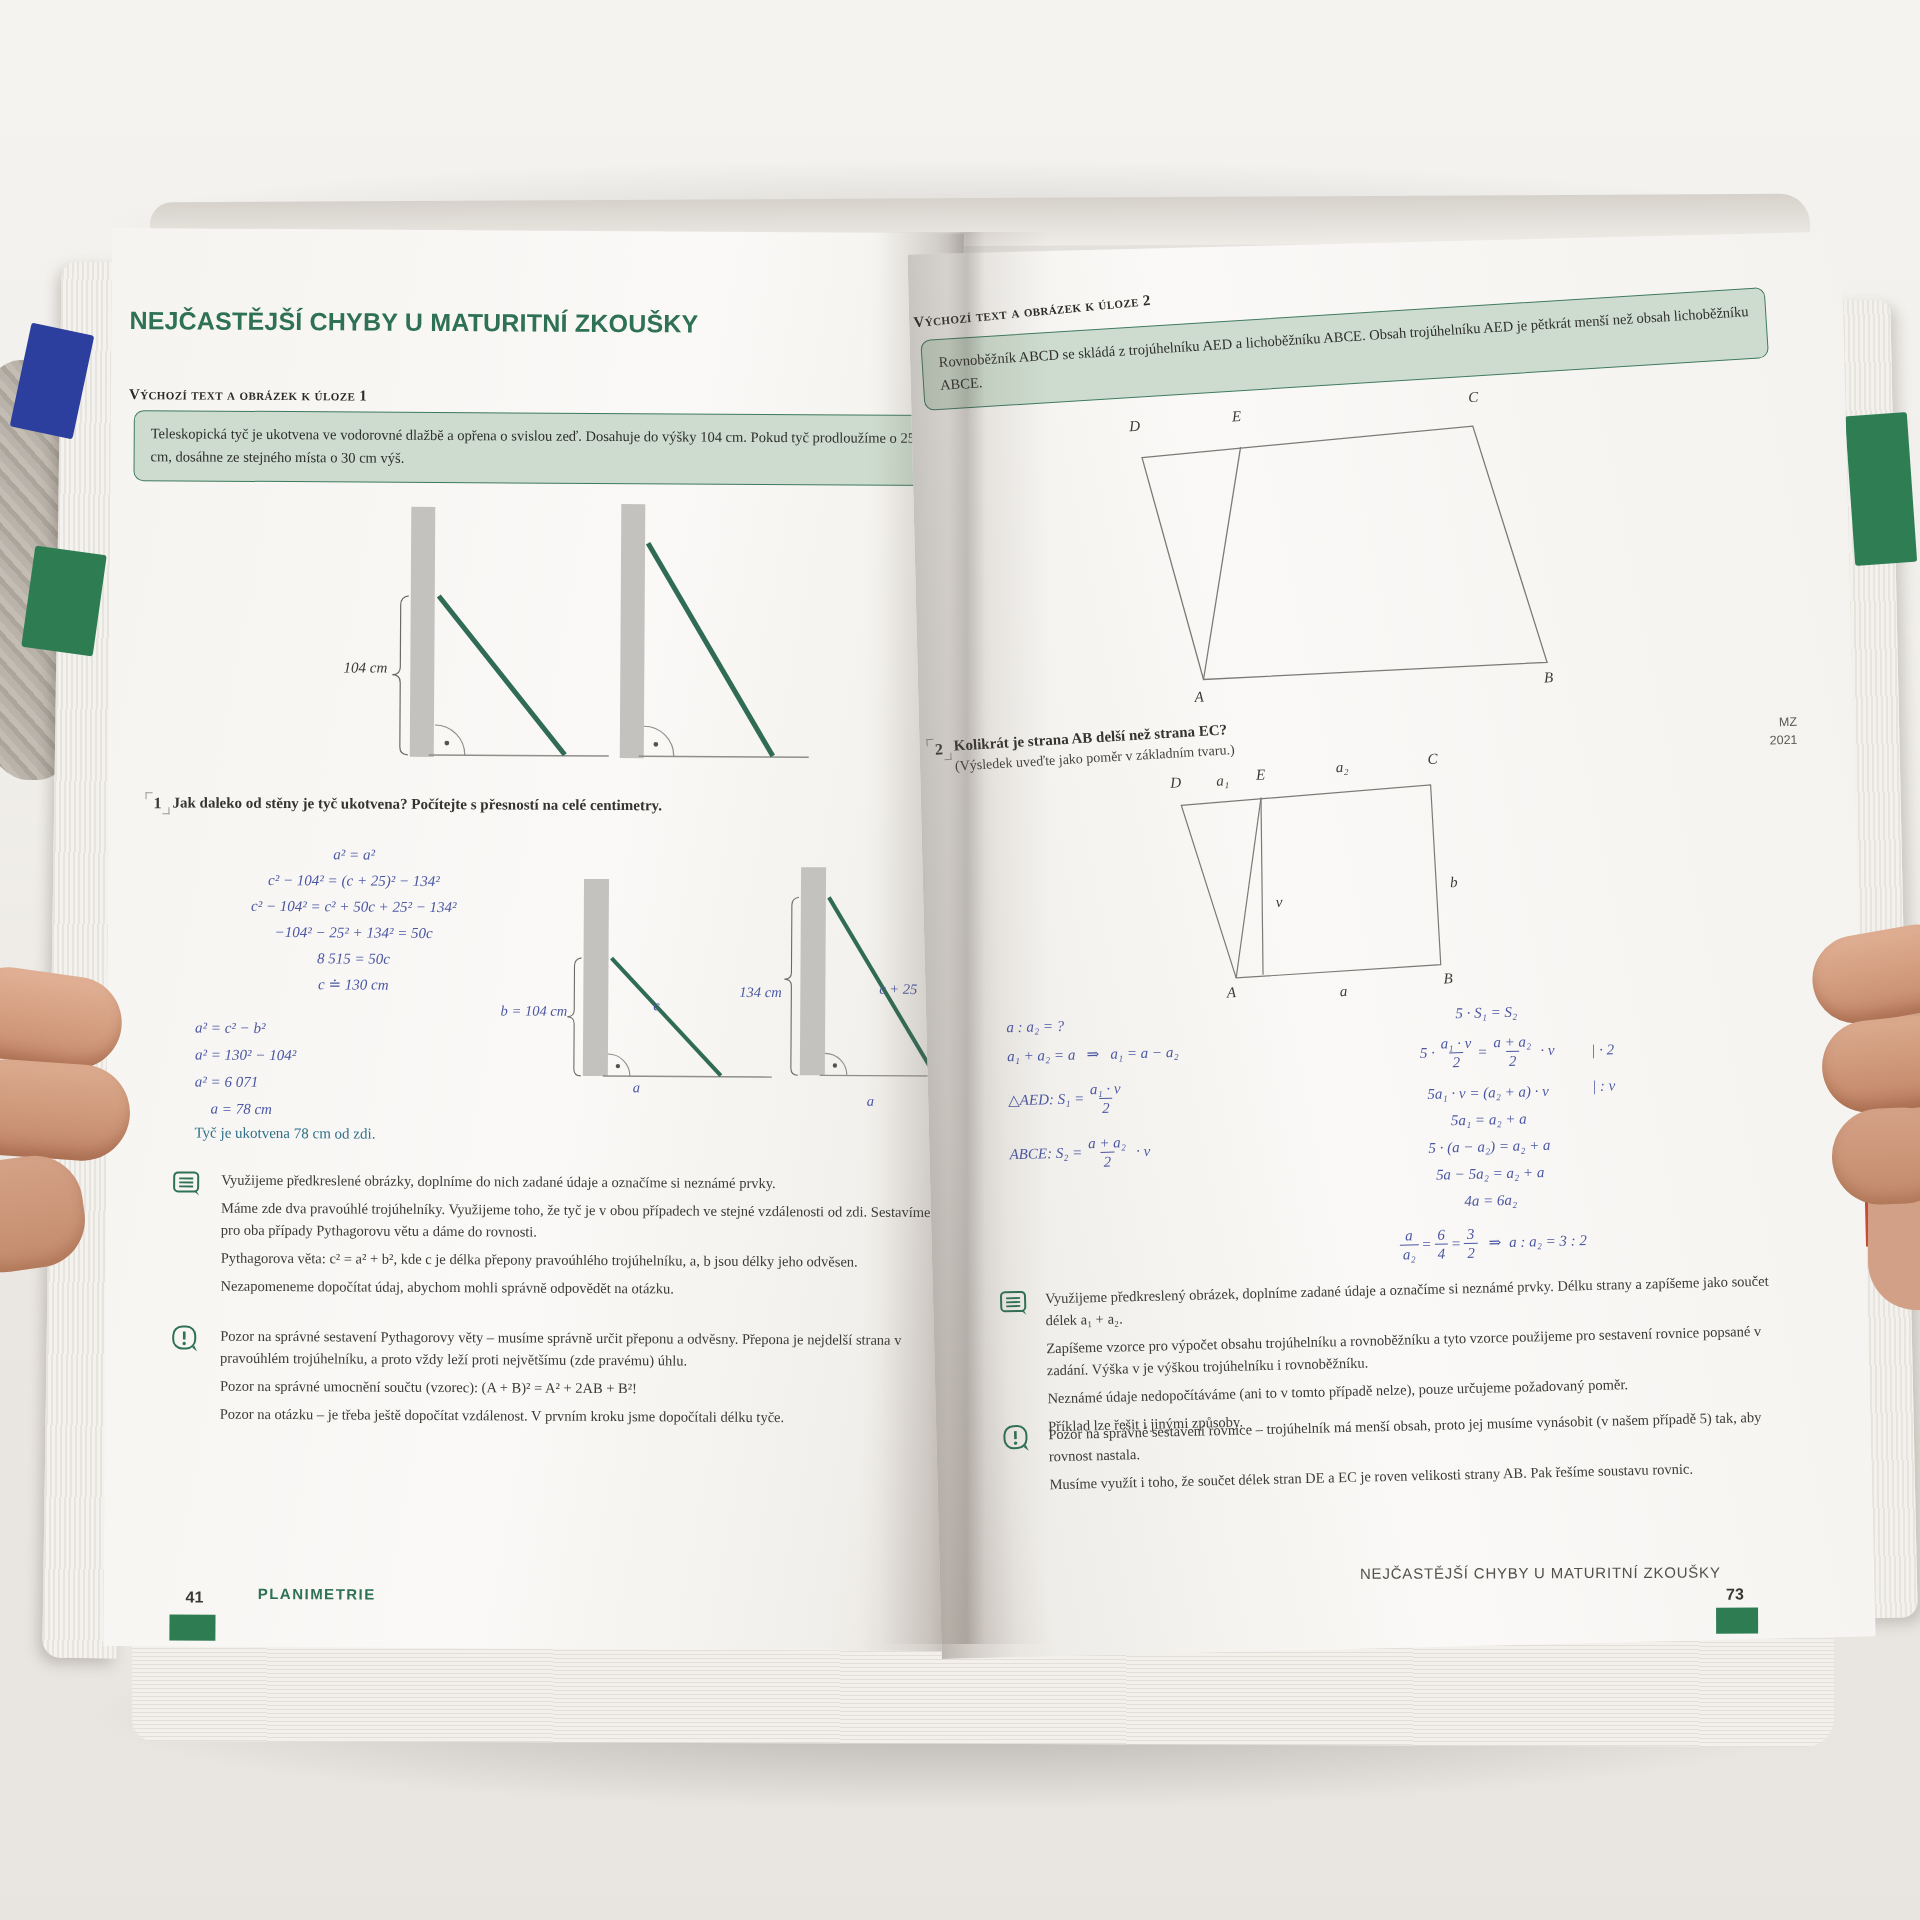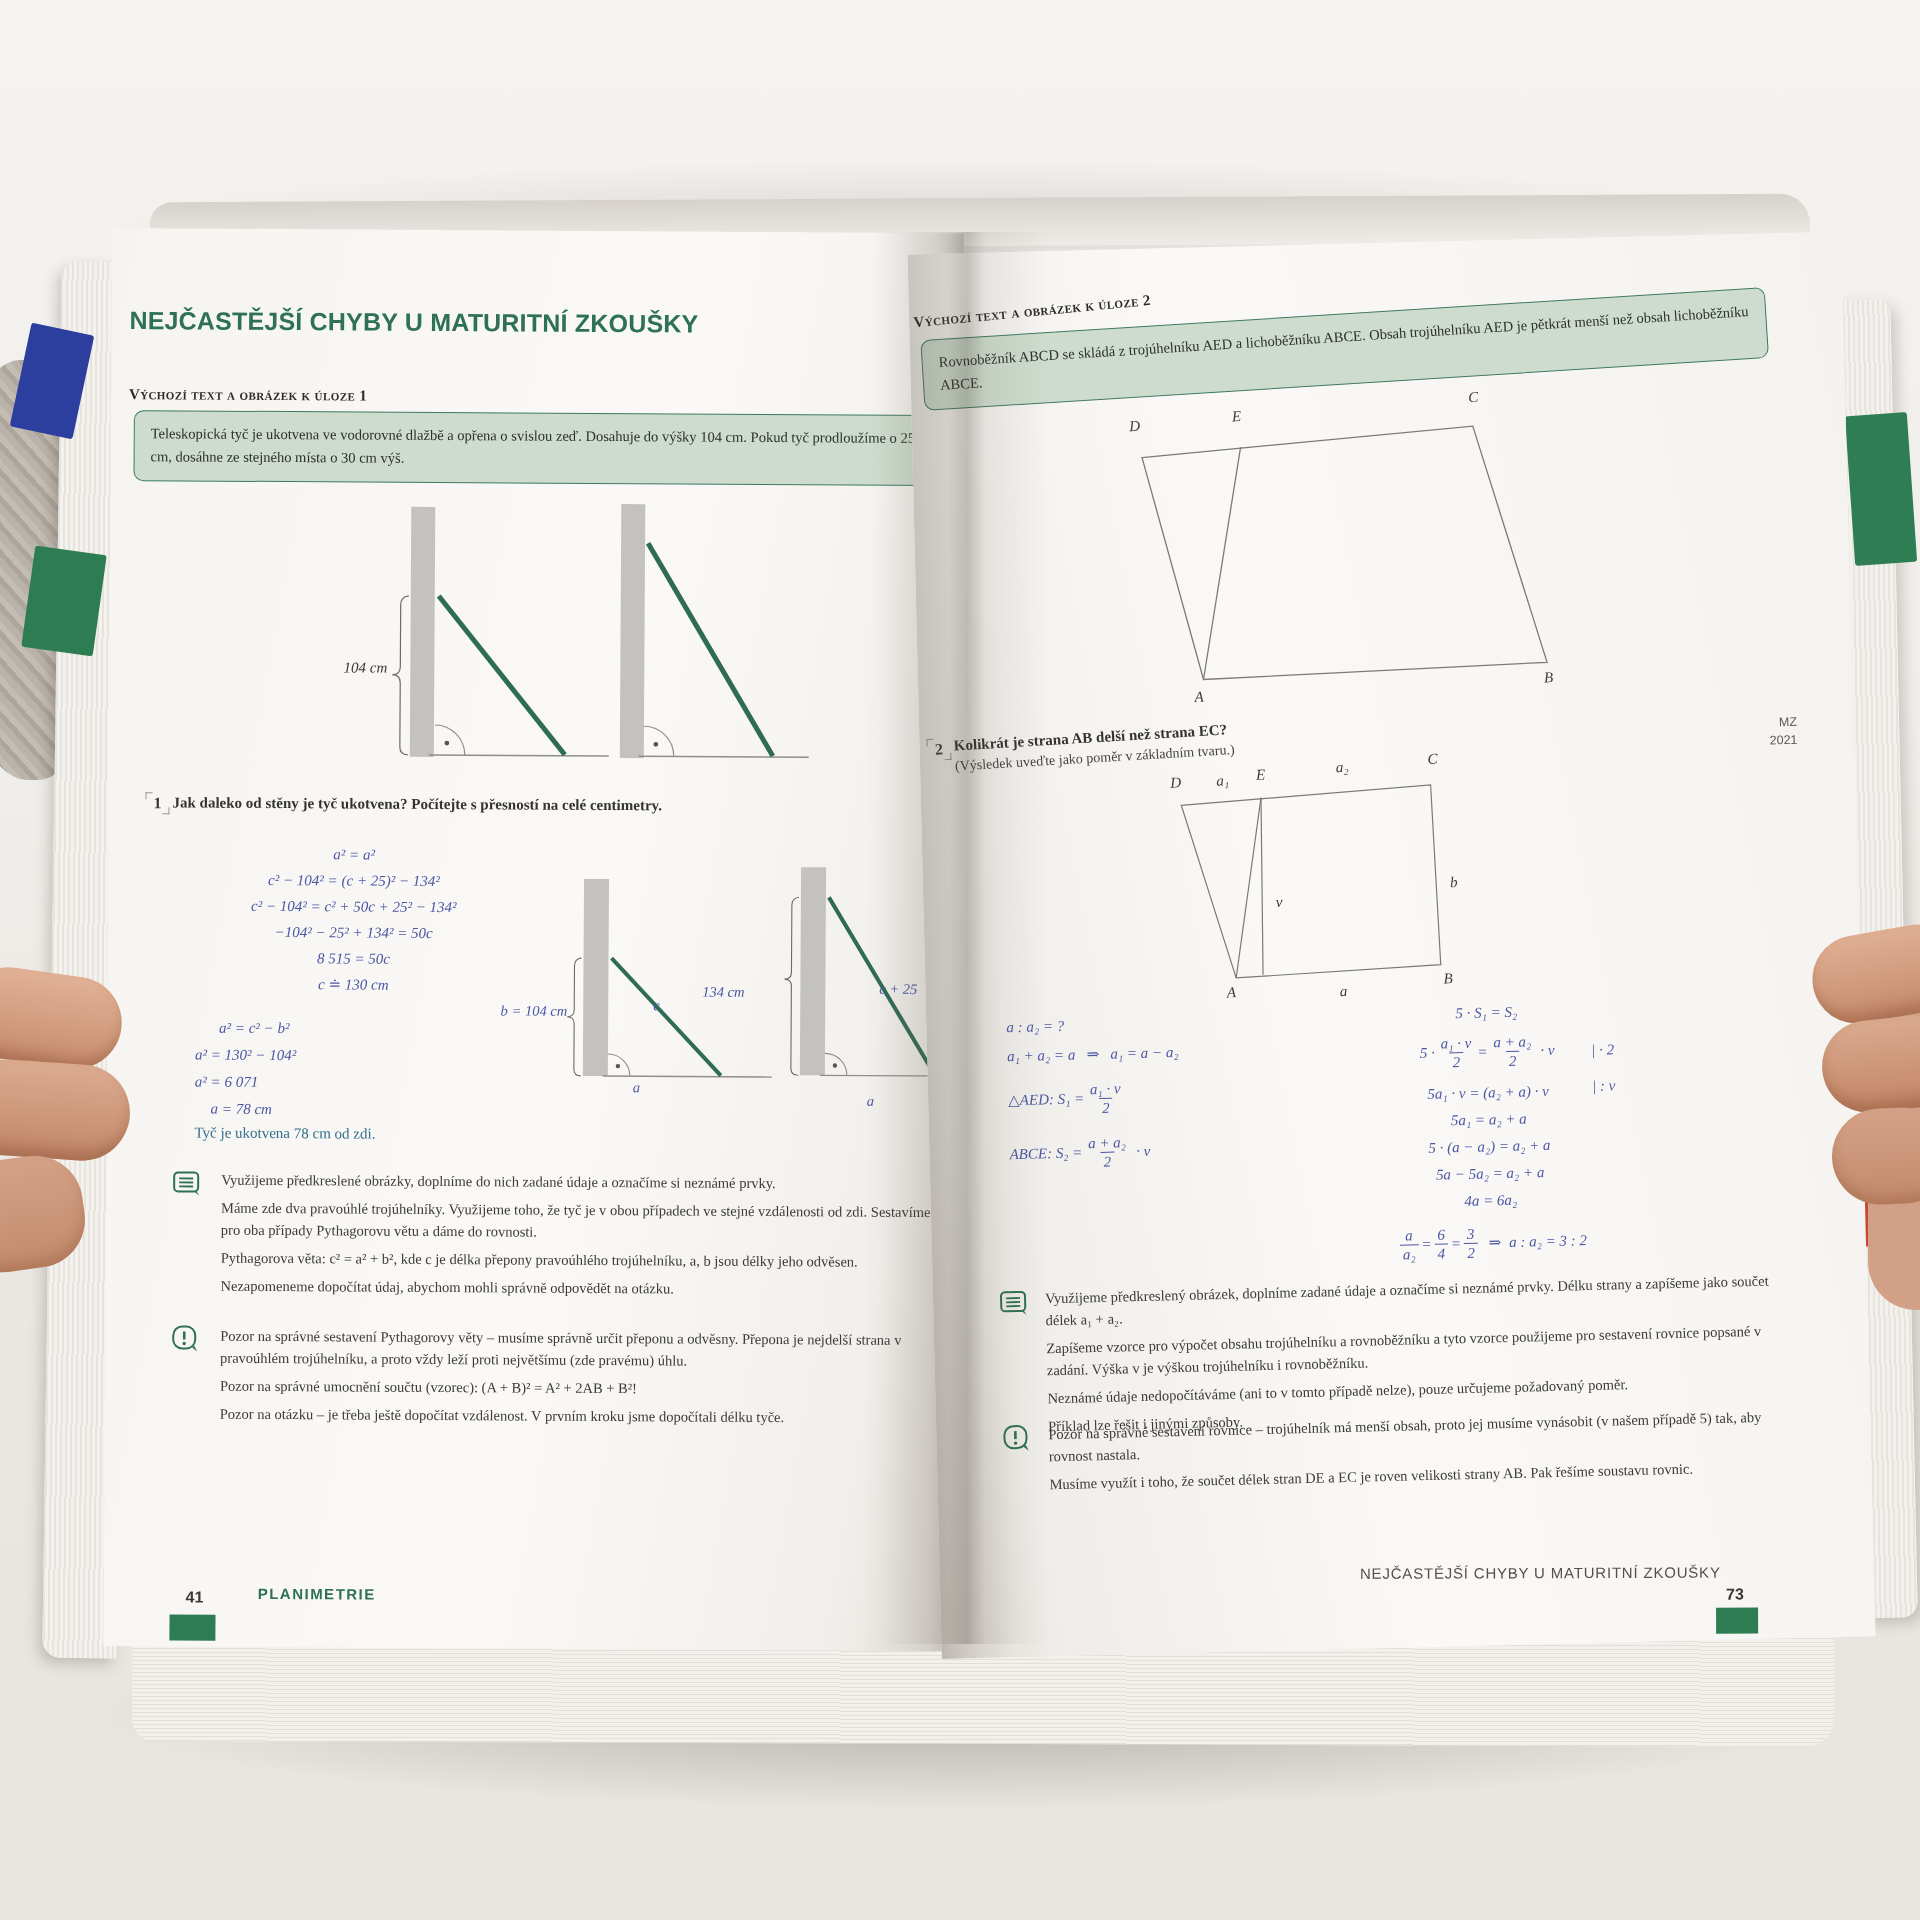--- a/index.html
+++ b/index.html
@@ -99,21 +99,21 @@
     <div class="abs" style="left:46px;top:612px;width:400px;display:flex;flex-direction:column;align-items:center;">
       <div class="m mline">a² = a²</div>
       <div class="m mline">c² − 104² = (c + 25)² − 134²</div>
       <div class="m mline">c² − 104² = c² + 50c + 25² − 134²</div>
       <div class="m mline">−104² − 25² + 134² = 50c</div>
       <div class="m mline">8 515 = 50c</div>
       <div class="m mline">c ≐ 130 cm</div>
     </div>
 
     <div class="abs" style="left:88px;top:786px;">
-      <div class="m" style="height:27px;line-height:27px;margin-left:24px;">a² = c² − b²</div>
+      <div class="m" style="height:27px;line-height:27px;">a² = c² − b²</div>
       <div class="m" style="height:27px;line-height:27px;">a² = 130² − 104²</div>
       <div class="m" style="height:27px;line-height:27px;">a² = 6 071</div>
       <div class="m" style="height:27px;line-height:27px;margin-left:16px;">a = 78 cm</div>
     </div>
 
     <div class="abs" style="left:360px;top:633px;width:500px;height:250px;">
       <svg width="500" height="250" viewBox="0 0 500 250">
         <rect x="116" y="15" width="25" height="197" fill="#c3c2bf"></rect>
         <line x1="136" y1="212" x2="305" y2="212" stroke="#8f8e8b" stroke-width="1.3"></line>
         <line x1="144" y1="94" x2="254" y2="211" stroke="#2f6b55" stroke-width="4"></line>
@@ -124,21 +124,21 @@
         <line x1="353" y1="210" x2="498" y2="210" stroke="#8f8e8b" stroke-width="1.3"></line>
         <line x1="361" y1="32" x2="468" y2="209" stroke="#2f6b55" stroke-width="4"></line>
         <path d="M 380 210 A 22 22 0 0 0 358 188" fill="none" stroke="#8f8e8b" stroke-width="1.1"></path>
         <circle cx="368" cy="200" r="2.2" fill="#55544f"></circle>
         <path d="M 331 32 Q 324 33 324 40 L 324 107 Q 324 114 317 114 Q 324 114 324 121 L 324 203 Q 324 210 331 210" fill="none" stroke="#6b6a66" stroke-width="1.1"></path>
       </svg>
     </div>
     <span class="abs bluelab" style="left:352px;top:772px;width:108px;text-align:right;">b = 104 cm</span>
     <span class="abs bluelab" style="left:546px;top:766px;">c</span>
     <span class="abs bluelab" style="left:526px;top:848px;">a</span>
-    <span class="abs bluelab" style="left:580px;top:752px;width:72px;text-align:center;">134 cm</span>
+    <span class="abs bluelab" style="left:632px;top:752px;width:72px;text-align:left;">134 cm</span>
     <span class="abs bluelab" style="left:772px;top:748px;">c + 25</span>
     <span class="abs bluelab" style="left:760px;top:860px;">a</span>
 
     <div class="abs teal" style="left:88px;top:896px;">Tyč je ukotvena 78 cm od zdi.</div>
 
     <span class="icon-wrap" style="left:66px;top:942px;">
       <svg width="30" height="26" viewBox="0 0 30 26">
         <rect x="2" y="2" width="24" height="19" rx="4" fill="none" stroke="#2e7154" stroke-width="2"></rect>
         <line x1="7" y1="8" x2="21" y2="8" stroke="#2e7154" stroke-width="1.8"></line>
         <line x1="7" y1="12" x2="21" y2="12" stroke="#2e7154" stroke-width="1.8"></line>

